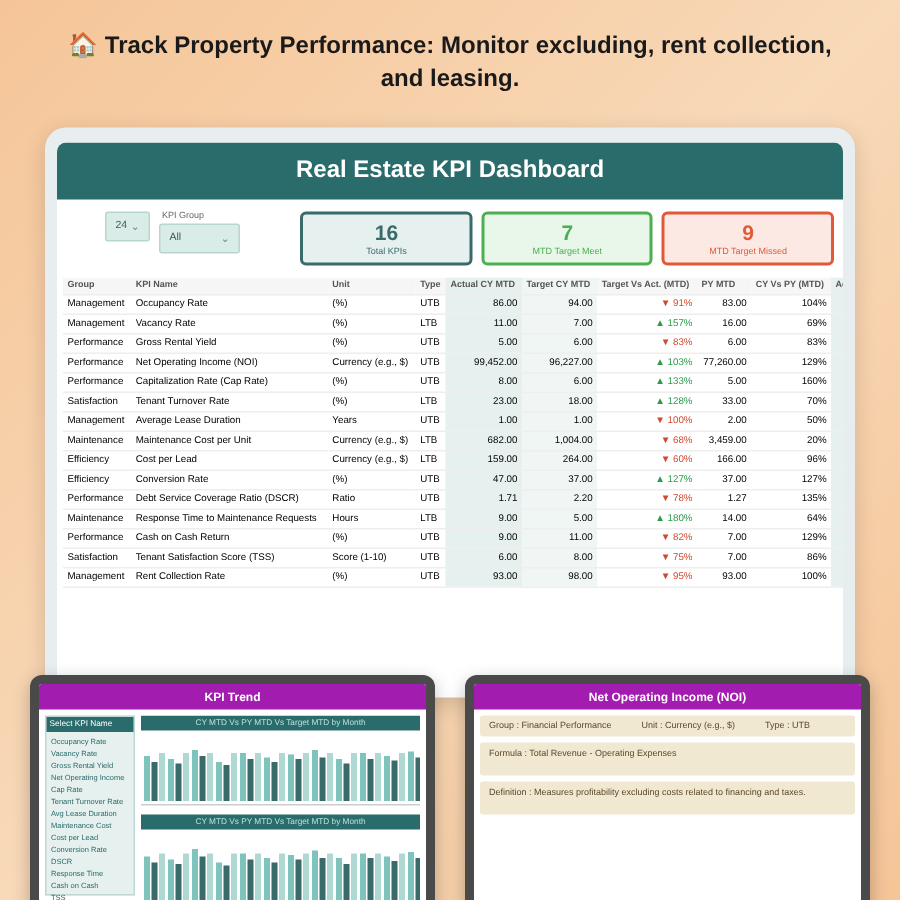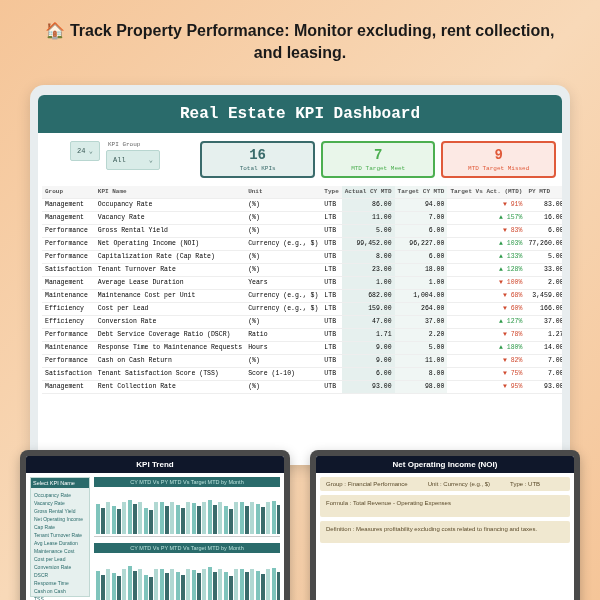--- a/index.html
+++ b/index.html
@@ -20,21 +20,20 @@
   }
   .monitor {
     background: #e8edef;
     border-radius: 14px;
     margin: 10px 30px 0;
     padding: 10px 8px 0 8px;
     box-shadow: 0 4px 14px rgba(0,0,0,0.15);
     height: 380px;
     overflow: hidden;
     position: relative;
-    font-family: Liberation Mono, monospace;
   }
   .screen-main {
     background: #fff;
     border-radius: 6px;
     height: 100%;
     overflow: hidden;
     font-size: 7px;
   }
   .dash-header {
     background: #2a6b6b;
@@ -128,21 +127,21 @@
     box-shadow: 0 4px 12px rgba(0,0,0,0.25);
   }
   .laptop-screen {
     background: #fff;
     height: 100%;
     border-radius: 2px;
     overflow: hidden;
     font-size: 6px;
   }
   .lap-header {
-    background: #0f172a;
+    background: #a21caf;
     color: #fff;
     text-align: center;
     padding: 4px;
     font-size: 8px;
     font-weight: 600;
   }
   .lap-body { padding: 4px; }
   .chart-title {
     background: #2a6b6b;
     color: #b8e0da;

